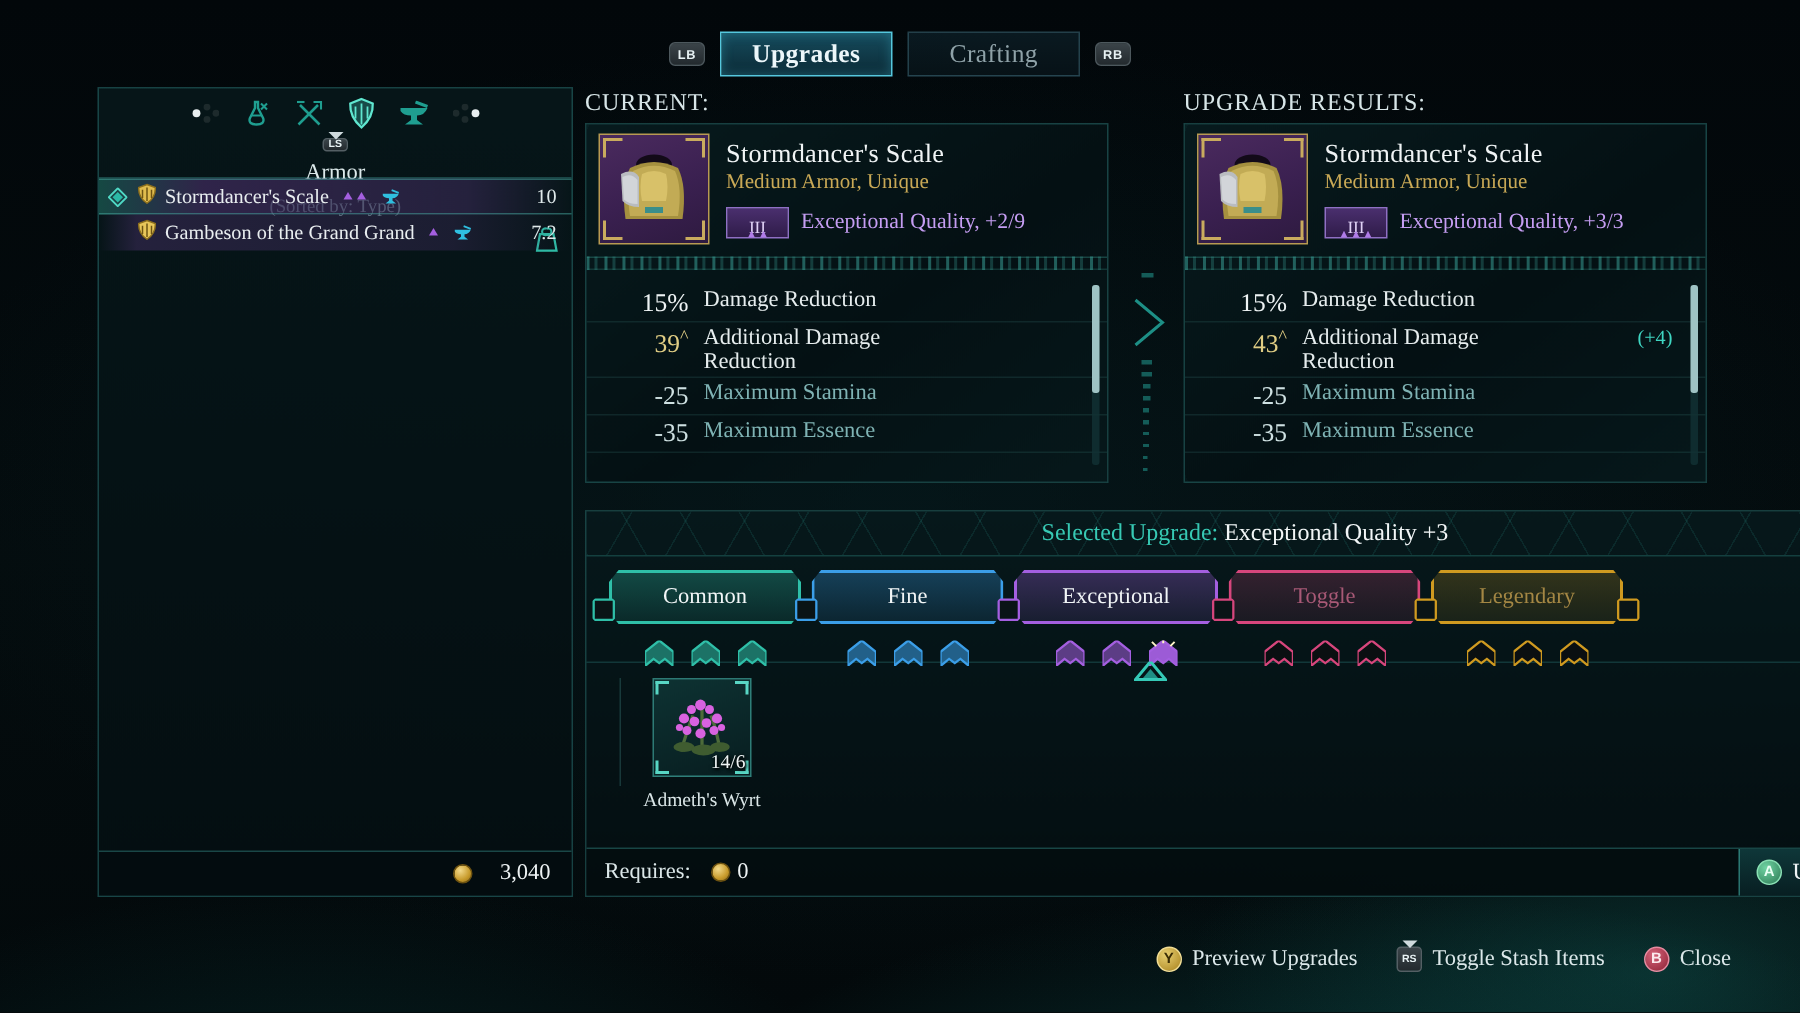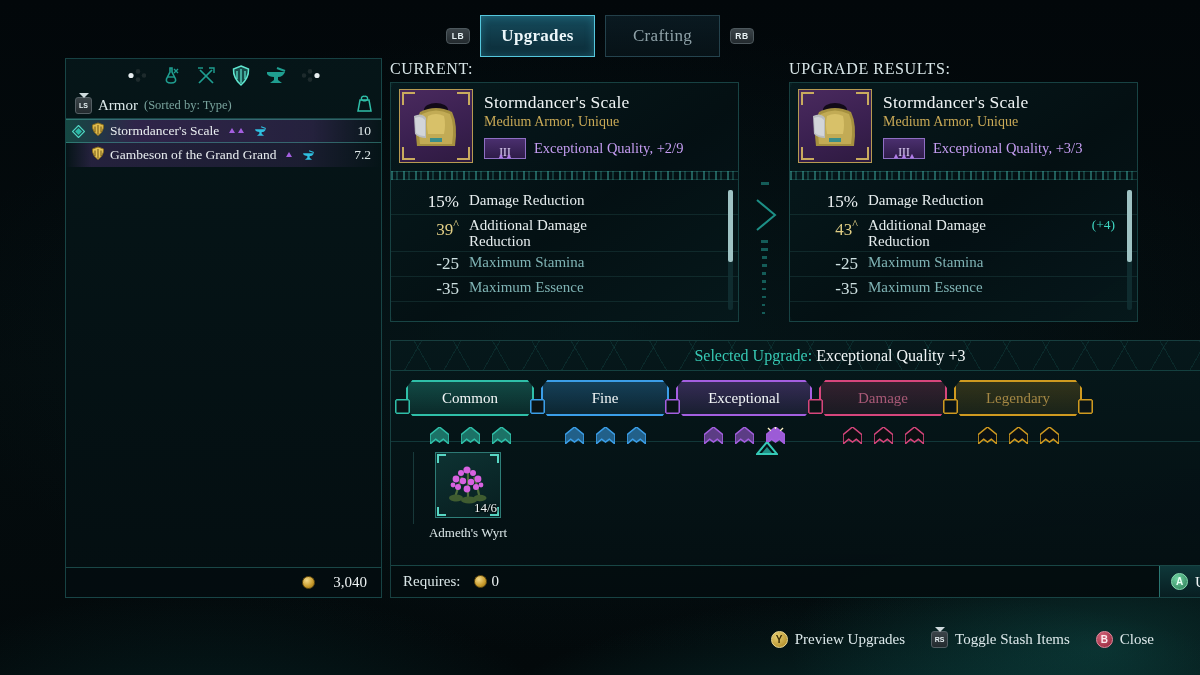--- a/index.html
+++ b/index.html
@@ -31,21 +31,21 @@
   }
   .bumper {
     width: 24px; height: 16px; border-radius: 4px;
     background: linear-gradient(180deg,#3b4449,#232a2e);
     border: 1px solid #4d585d;
     font-family: "Liberation Sans", sans-serif;
     font-size: 8.5px; font-weight: bold; letter-spacing: .5px;
     color: #e7f1f3; display: flex; align-items: center; justify-content: center;
   }
   .tab {
-    width: 115px; height: 42px;
+    width: 115px; height: 30px;
     display: flex; align-items: center; justify-content: center;
     font-size: 17px; letter-spacing: .3px;
   }
   .tab.active {
     background: linear-gradient(180deg, rgba(22,78,96,0.96), rgba(12,44,56,0.96));
     border: 1px solid #55c7dd;
     color: #ecf7fa;
     box-shadow: 0 0 8px rgba(60,180,205,0.35) inset;
     font-weight: bold;
   }
@@ -63,20 +63,21 @@
   }
   #catrow {
     height: 33px; display: flex; align-items: center; justify-content: center; gap: 13px;
   }
   .cat { width: 22px; height: 20px; display:flex; align-items:center; justify-content:center; }
   .cat svg { display:block; }
   #sortrow {
     height: 27px; display: flex; align-items: center; gap: 6px;
     padding: 0 9px;
     border-bottom: 1px solid rgba(45,120,118,0.5);
+    flex-direction: column;
   }
   #sortrow .lsbtn {
     width: 17px; height: 17px; border-radius: 3px;
     background: linear-gradient(180deg,#3b4449,#232a2e);
     border: 1px solid #545f64; color: #e7f1f3;
     font-family:"Liberation Sans",sans-serif; font-size: 7px; font-weight:bold;
     display:flex;align-items:center;justify-content:center;
     position: relative;
   }
   #sortrow .lsbtn::before{
@@ -670,21 +671,21 @@
               <path d="M11 0 L21 12 L1 12 Z" fill="none" stroke="#35c9b6" stroke-width="2"></path>
               <path d="M11 5 L16 11 L6 11 Z" fill="#1f8f84"></path>
             </svg></span>
         </div>
       </div>
       <svg width="19" height="19" viewBox="0 0 20 20" class="dia">
         <path d="M10 0 L20 10 L10 20 L0 10 Z" fill="#0a1416" stroke="#d6467c" stroke-width="1.6"></path>
       </svg>
       <div class="tier" style="width: 128px;">
         <div class="tier-box" style="width: 100%; border: 2px solid rgb(214, 70, 124); background: linear-gradient(rgba(214, 70, 124, 0.22), rgba(214, 70, 124, 0.1)); clip-path: polygon(0px 22%, 5% 0px, 95% 0px, 100% 22%, 100% 78%, 95% 100%, 5% 100%, 0px 78%);">
-          <span class="tier-name" style="color: rgb(168, 89, 118);">Damage</span>
+          <span class="tier-name" style="color: rgb(168, 89, 118);">Toggle</span>
         </div>
         <div class="chevs">
           <svg width="19" height="17" viewBox="0 0 20 18" class="chev">
             <path d="M10 0 L20 8 L20 18 L14 13 L10 16 L6 13 L0 18 L0 8 Z" fill="#0a0f11" stroke="#d6467c" stroke-width="1.6"></path>
           </svg>
           <svg width="19" height="17" viewBox="0 0 20 18" class="chev">
             <path d="M10 0 L20 8 L20 18 L14 13 L10 16 L6 13 L0 18 L0 8 Z" fill="#0a0f11" stroke="#d6467c" stroke-width="1.6"></path>
           </svg>
           <svg width="19" height="17" viewBox="0 0 20 18" class="chev">
             <path d="M10 0 L20 8 L20 18 L14 13 L10 16 L6 13 L0 18 L0 8 Z" fill="#0a0f11" stroke="#d6467c" stroke-width="1.6"></path>

